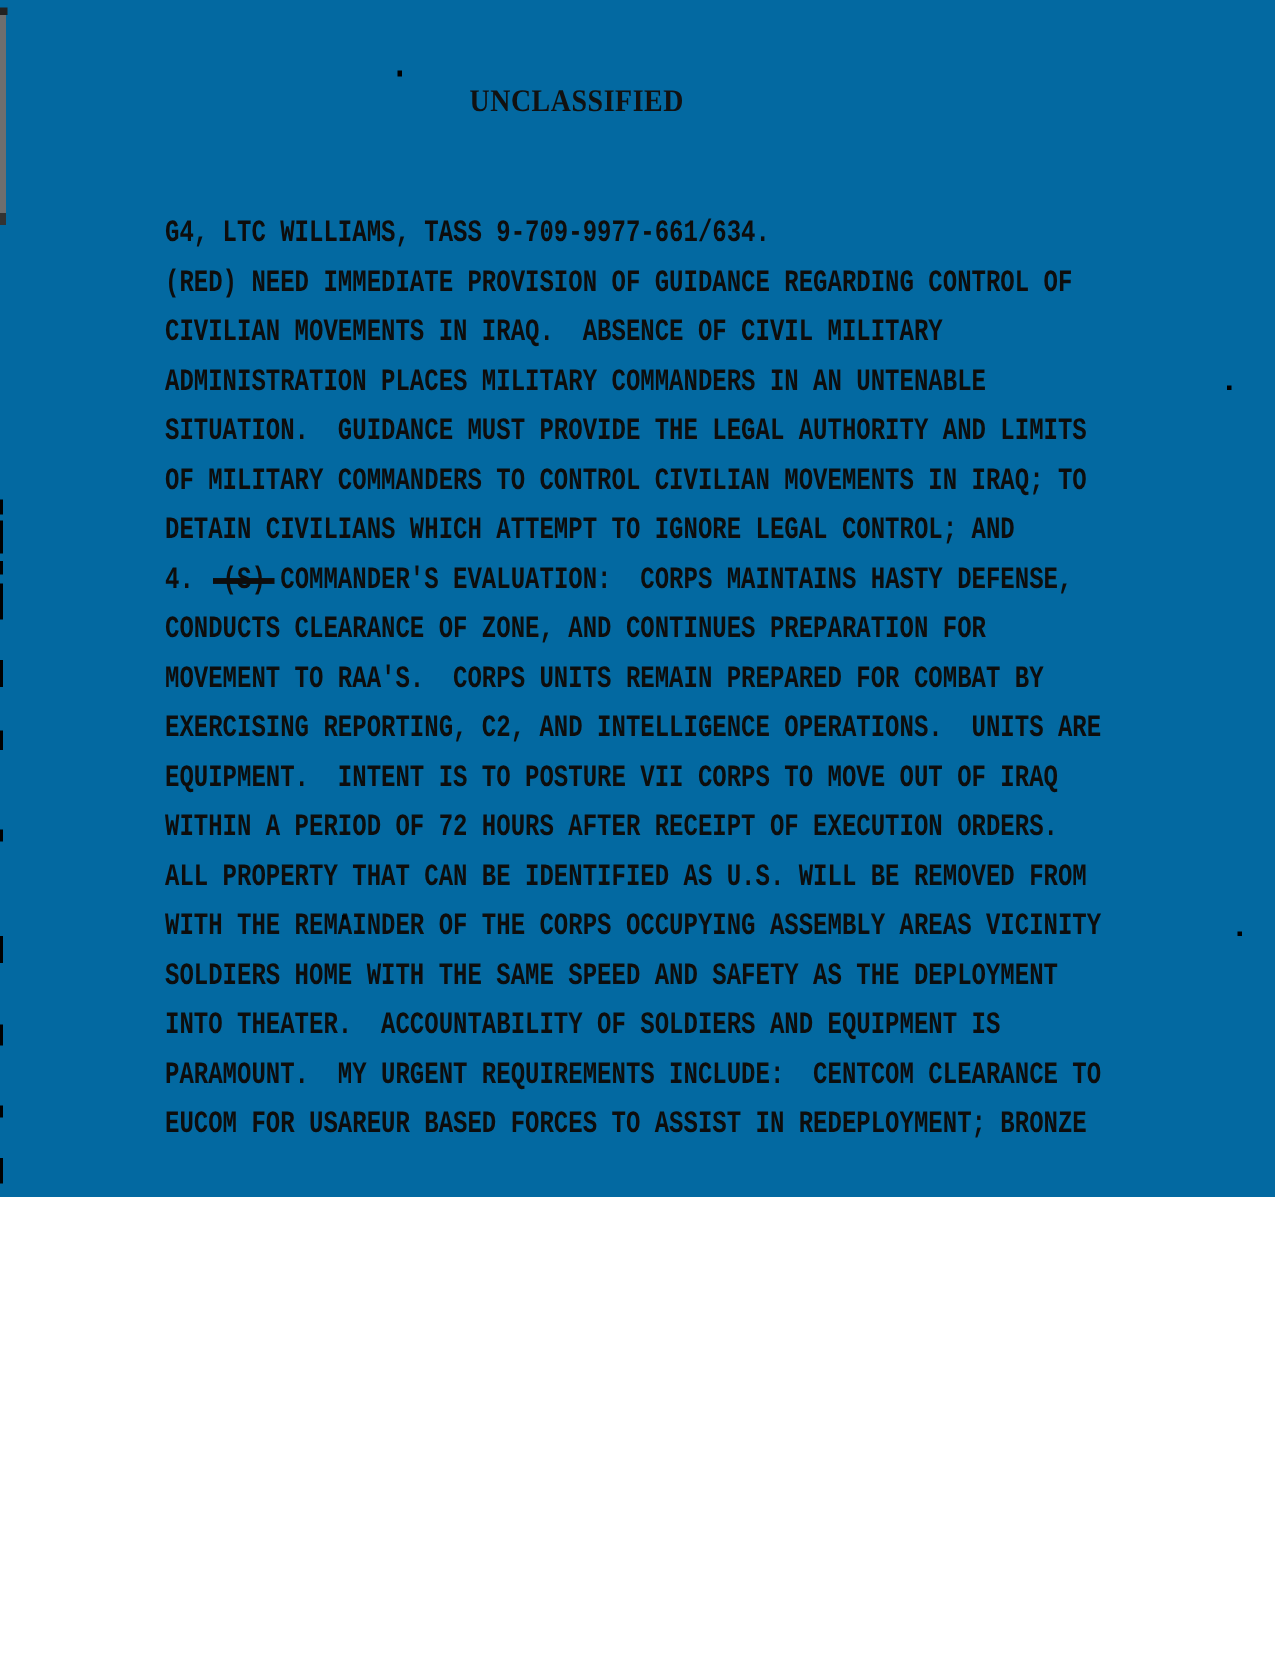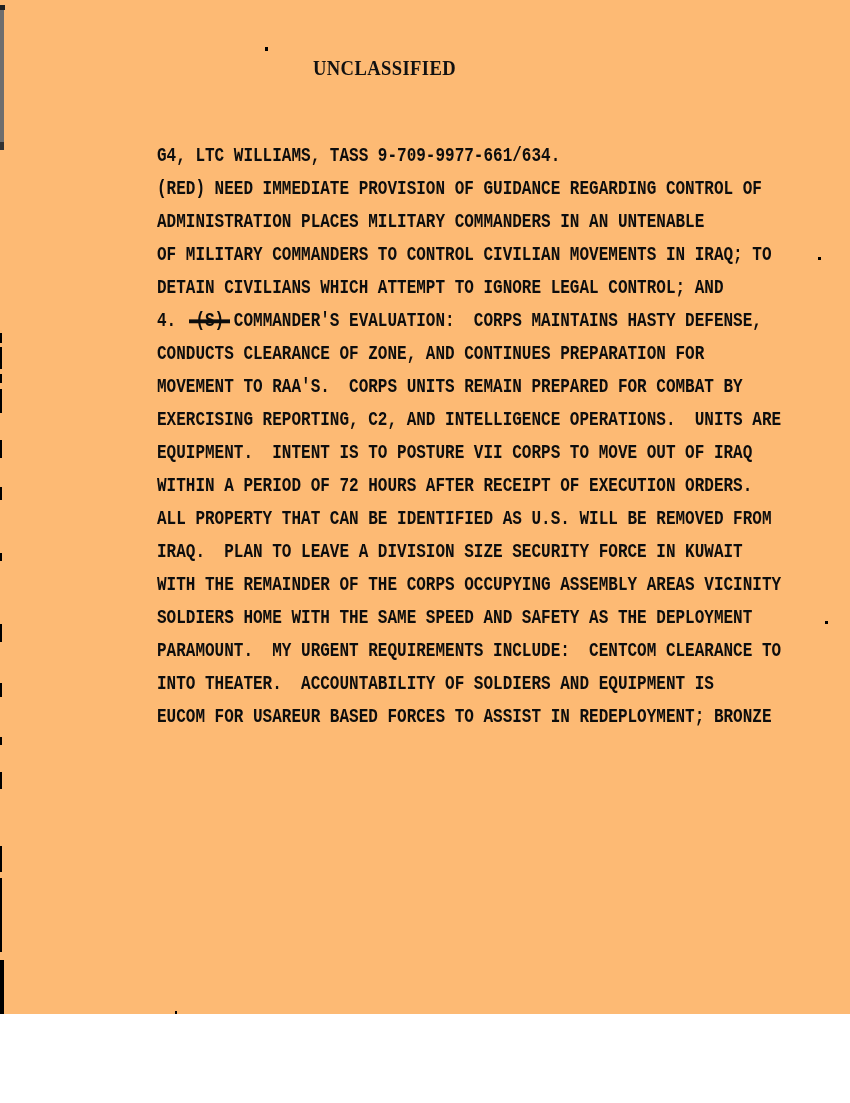--- a/index.html
+++ b/index.html
@@ -1,20 +1,20 @@
 <!DOCTYPE html>
 <html><head>
 <meta charset="utf-8">
 <style>
   html, body { margin: 0; padding: 0; background: #ffffff; }
   .page {
     position: relative;
     width: 850px;
-    height: 1014px;
-    background: #fdba74;
+    height: 798px;
+    background: #0369a1;
     overflow: hidden;
     font-family: "Liberation Mono", monospace;
     color: #0d0d0d;
     text-decoration: underline;
   }
 
   
   .banner {
     position: absolute;
     font-family: "Liberation Serif", serif;
@@ -27,21 +27,20 @@
   .banner-bottom { left: 375px; top: 1054px; font-size: 24px; letter-spacing: 0.2px; transform: scaleX(0.74); }
 
   
   .body-lines {
     position: absolute;
     left: 110px;
     top: 142px;
     font-size: 16px;
     font-weight: 700;
     letter-spacing: 0px;
-    margin-left: 47px;
   }
   .line {
     height: 33px;
     line-height: 33px;
     white-space: pre;
   }
   .line > span {
     display: inline-block;
     transform: scaleY(1.3);
     transform-origin: 0 72%;
@@ -81,35 +80,36 @@
 </head>
 <body>
 
 <div class="page">
 
   <div class="banner banner-top">UNCLASSIFIED</div>
 
   <div class="body-lines">
       <div class="line"><span>G4, LTC WILLIAMS, TASS 9-709-9977-661/634.</span></div>
       <div class="line"><span>(RED) NEED IMMEDIATE PROVISION OF GUIDANCE REGARDING CONTROL OF</span></div>
+      <div class="line"><span>CIVILIAN MOVEMENTS IN IRAQ.  ABSENCE OF CIVIL MILITARY</span></div>
       <div class="line"><span>ADMINISTRATION PLACES MILITARY COMMANDERS IN AN UNTENABLE</span></div>
+      <div class="line"><span>SITUATION.  GUIDANCE MUST PROVIDE THE LEGAL AUTHORITY AND LIMITS</span></div>
       <div class="line"><span>OF MILITARY COMMANDERS TO CONTROL CIVILIAN MOVEMENTS IN IRAQ; TO</span></div>
       <div class="line"><span>DETAIN CIVILIANS WHICH ATTEMPT TO IGNORE LEGAL CONTROL; AND</span></div>
       <div class="line"><span>4.  </span><span class="struck">(S)</span><span> COMMANDER'S EVALUATION:  CORPS MAINTAINS HASTY DEFENSE,</span></div>
       <div class="line"><span>CONDUCTS CLEARANCE OF ZONE, AND CONTINUES PREPARATION FOR</span></div>
       <div class="line"><span>MOVEMENT TO RAA'S.  CORPS UNITS REMAIN PREPARED FOR COMBAT BY</span></div>
       <div class="line"><span>EXERCISING REPORTING, C2, AND INTELLIGENCE OPERATIONS.  UNITS ARE</span></div>
       <div class="line"><span>EQUIPMENT.  INTENT IS TO POSTURE VII CORPS TO MOVE OUT OF IRAQ</span></div>
       <div class="line"><span>WITHIN A PERIOD OF 72 HOURS AFTER RECEIPT OF EXECUTION ORDERS.</span></div>
       <div class="line"><span>ALL PROPERTY THAT CAN BE IDENTIFIED AS U.S. WILL BE REMOVED FROM</span></div>
-      <div class="line"><span>IRAQ.  PLAN TO LEAVE A DIVISION SIZE SECURITY FORCE IN KUWAIT</span></div>
       <div class="line"><span>WITH THE REMAINDER OF THE CORPS OCCUPYING ASSEMBLY AREAS VICINITY</span></div>
       <div class="line"><span>SOLDIERS HOME WITH THE SAME SPEED AND SAFETY AS THE DEPLOYMENT</span></div>
+      <div class="line"><span>INTO THEATER.  ACCOUNTABILITY OF SOLDIERS AND EQUIPMENT IS</span></div>
       <div class="line"><span>PARAMOUNT.  MY URGENT REQUIREMENTS INCLUDE:  CENTCOM CLEARANCE TO</span></div>
-      <div class="line"><span>INTO THEATER.  ACCOUNTABILITY OF SOLDIERS AND EQUIPMENT IS</span></div>
       <div class="line"><span>EUCOM FOR USAREUR BASED FORCES TO ASSIST IN REDEPLOYMENT; BRONZE</span></div>
     </div>
 
   <div class="page-number">7</div>
 
   <div class="banner banner-bottom">UNCLASSIFIED</div>
 
   <div class="punch punch-left"></div>
   <div class="punch punch-right"></div>
 

